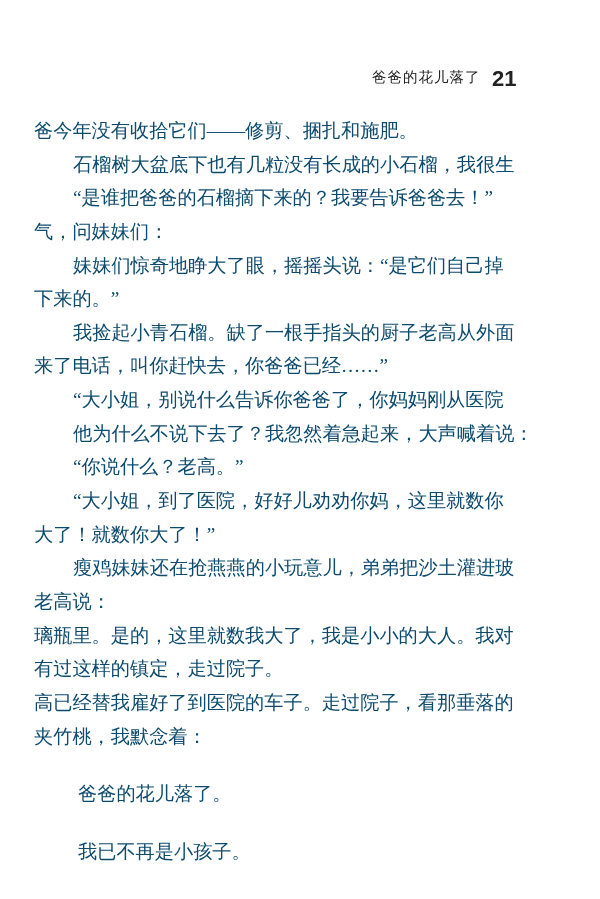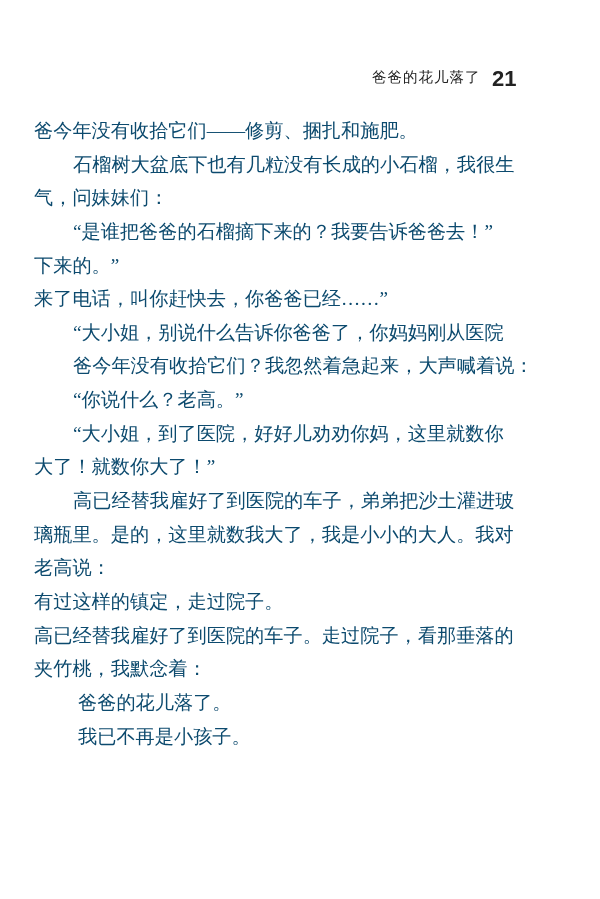--- a/index.html
+++ b/index.html
@@ -3,43 +3,45 @@
 <meta charset="utf-8">
 <style>
   html, body { margin:0; padding:0; background:#ffffff; }
   body { width:600px; height:899px; position:relative; overflow:hidden; color:#1a1a1a; }
   .header { position:absolute; top:66px; left:0; width:596px; height:24px; }
   .header-title { position:absolute; left:372px; top:2px; font-family:"DejaVu Sans", sans-serif; font-size:14.5px; letter-spacing:1px; color:#222; }
   .header-page { position:absolute; left:492px; top:0px; font-family:"Liberation Sans", sans-serif; font-weight:bold; font-size:22px; color:#222; }
   .body-text { position:absolute; left:34px; top:114px; width:482px; }
   .line { height:33.65px; line-height:33.65px; font-family:Liberation Serif, serif; font-size:19.2px; white-space:nowrap; color:#0c4a6e; }
   .indent { padding-left:39px; }
-  .indent-verse { padding-left:44px; }
+  .indent-verse { padding-left:44px;margin-top:24px; }
 </style>
 </head>
 <body>
 
 <div class="header">
   <span class="header-title">爸爸的花儿落了</span>
   <span class="header-page">21</span>
 </div>
 
 <div class="body-text">
   <div class="line">爸今年没有收拾它们——修剪、捆扎和施肥。</div>
   <div class="line indent">石榴树大盆底下也有几粒没有长成的小石榴，我很生</div>
+  <div class="line indent">“是谁把爸爸的石榴摘下来的？我要告诉爸爸去！”</div>
   <div class="line">气，问妹妹们：</div>
-  <div class="line indent">“是谁把爸爸的石榴摘下来的？我要告诉爸爸去！”</div>
+  <div class="line indent">妹妹们惊奇地睁大了眼，摇摇头说：“是它们自己掉</div>
   <div class="line">下来的。”</div>
+  <div class="line indent">我捡起小青石榴。缺了一根手指头的厨子老高从外面</div>
   <div class="line">来了电话，叫你赶快去，你爸爸已经……”</div>
   <div class="line indent">“大小姐，别说什么告诉你爸爸了，你妈妈刚从医院</div>
-  <div class="line indent">爸今年没有收拾它们？我忽然着急起来，大声喊着说：</div>
+  <div class="line indent">他为什么不说下去了？我忽然着急起来，大声喊着说：</div>
   <div class="line indent">“你说什么？老高。”</div>
   <div class="line indent">“大小姐，到了医院，好好儿劝劝你妈，这里就数你</div>
   <div class="line">大了！就数你大了！”</div>
-  <div class="line indent">高已经替我雇好了到医院的车子，弟弟把沙土灌进玻</div>
+  <div class="line indent">瘦鸡妹妹还在抢燕燕的小玩意儿，弟弟把沙土灌进玻</div>
+  <div class="line">老高说：</div>
   <div class="line">璃瓶里。是的，这里就数我大了，我是小小的大人。我对</div>
-  <div class="line">老高说：</div>
   <div class="line">有过这样的镇定，走过院子。</div>
   <div class="line">高已经替我雇好了到医院的车子。走过院子，看那垂落的</div>
   <div class="line">夹竹桃，我默念着：</div>
   <div class="line indent-verse">爸爸的花儿落了。</div>
   <div class="line indent-verse">我已不再是小孩子。</div>
 </div>
 
 </body></html>

